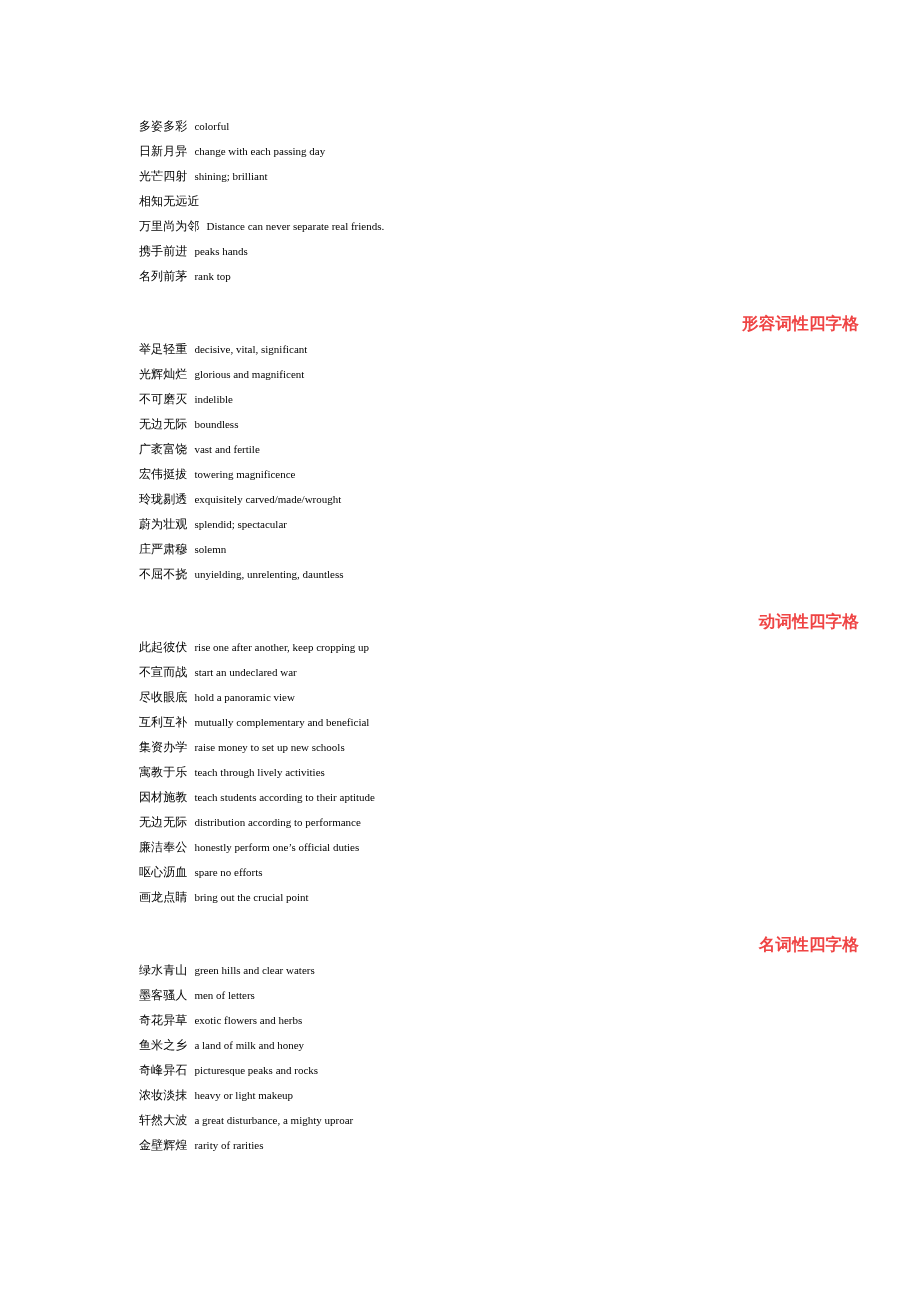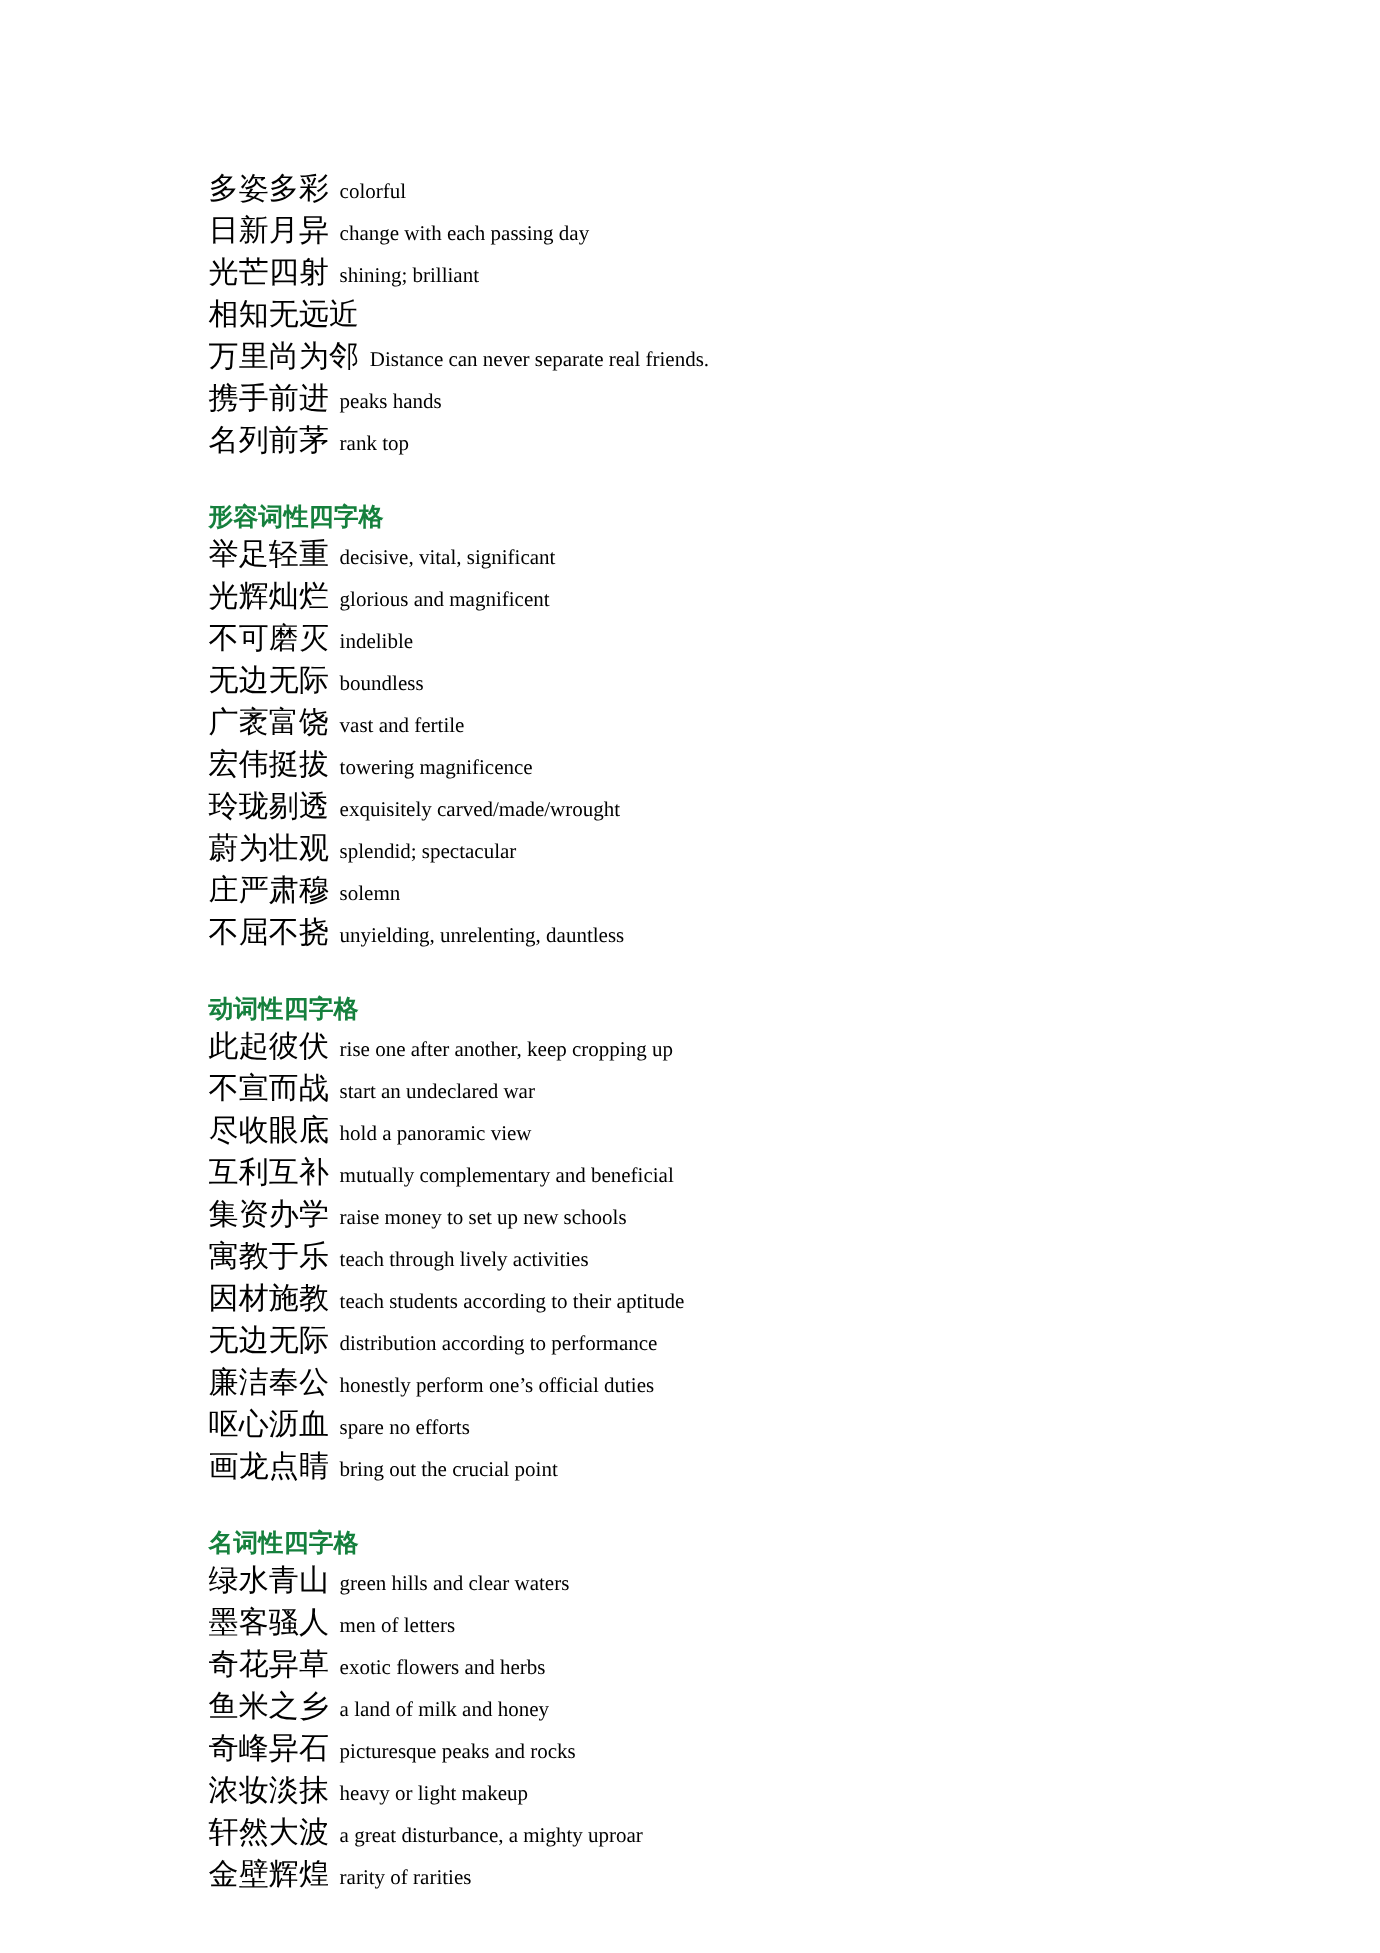--- a/index.html
+++ b/index.html
@@ -31,38 +31,39 @@
   }
   .section + .section {
     margin-top: 24px;
   }
   .section-heading {
     font-family: "DejaVu Sans", "Liberation Sans", sans-serif;
     font-weight: bold;
     font-size: 16.5px;
     line-height: 24px;
     letter-spacing: 0.2px;
-    color: #15803d;
+    color: #ef4444;
     margin: 0 0 0 0;
     white-space: nowrap;
+    text-align: right;
   }
   .entry {
     font-size: 15px;
     line-height: 24px;
     white-space: nowrap;
     color: #000000;
   }
   .term {
     font-family: "DejaVu Sans", "Liberation Sans", sans-serif;
-    font-size: 20px;
+    font-size: 12px;
     letter-spacing: 0.1px;
   }
   .gloss {
     font-family: "Liberation Serif", "DejaVu Serif", serif;
-    font-size: 14px;
+    font-size: 11px;
     padding-left: 7px;
     text-align: right;
   }
   .gloss:empty {
     padding-left: 0;
   }
 </style>
 </head>
 <body>
 

